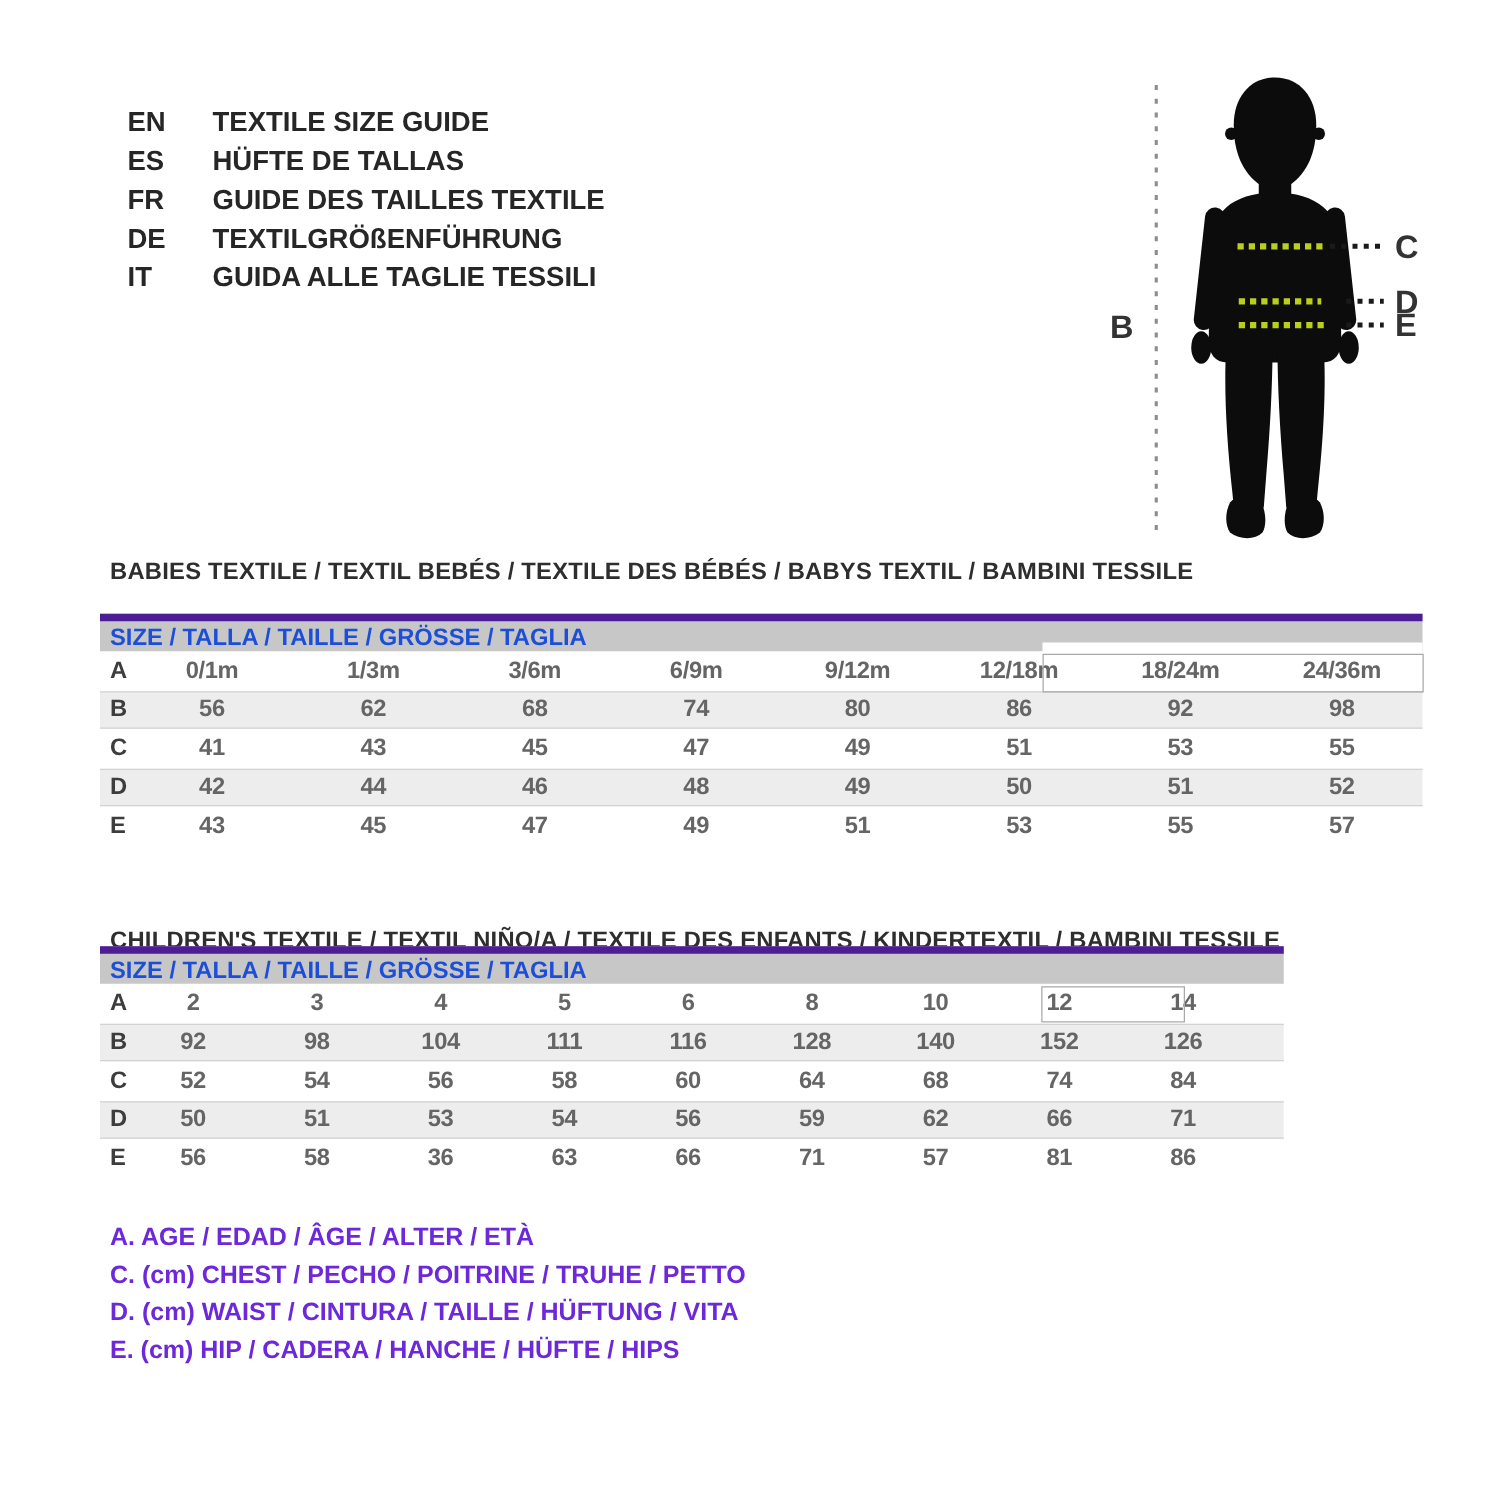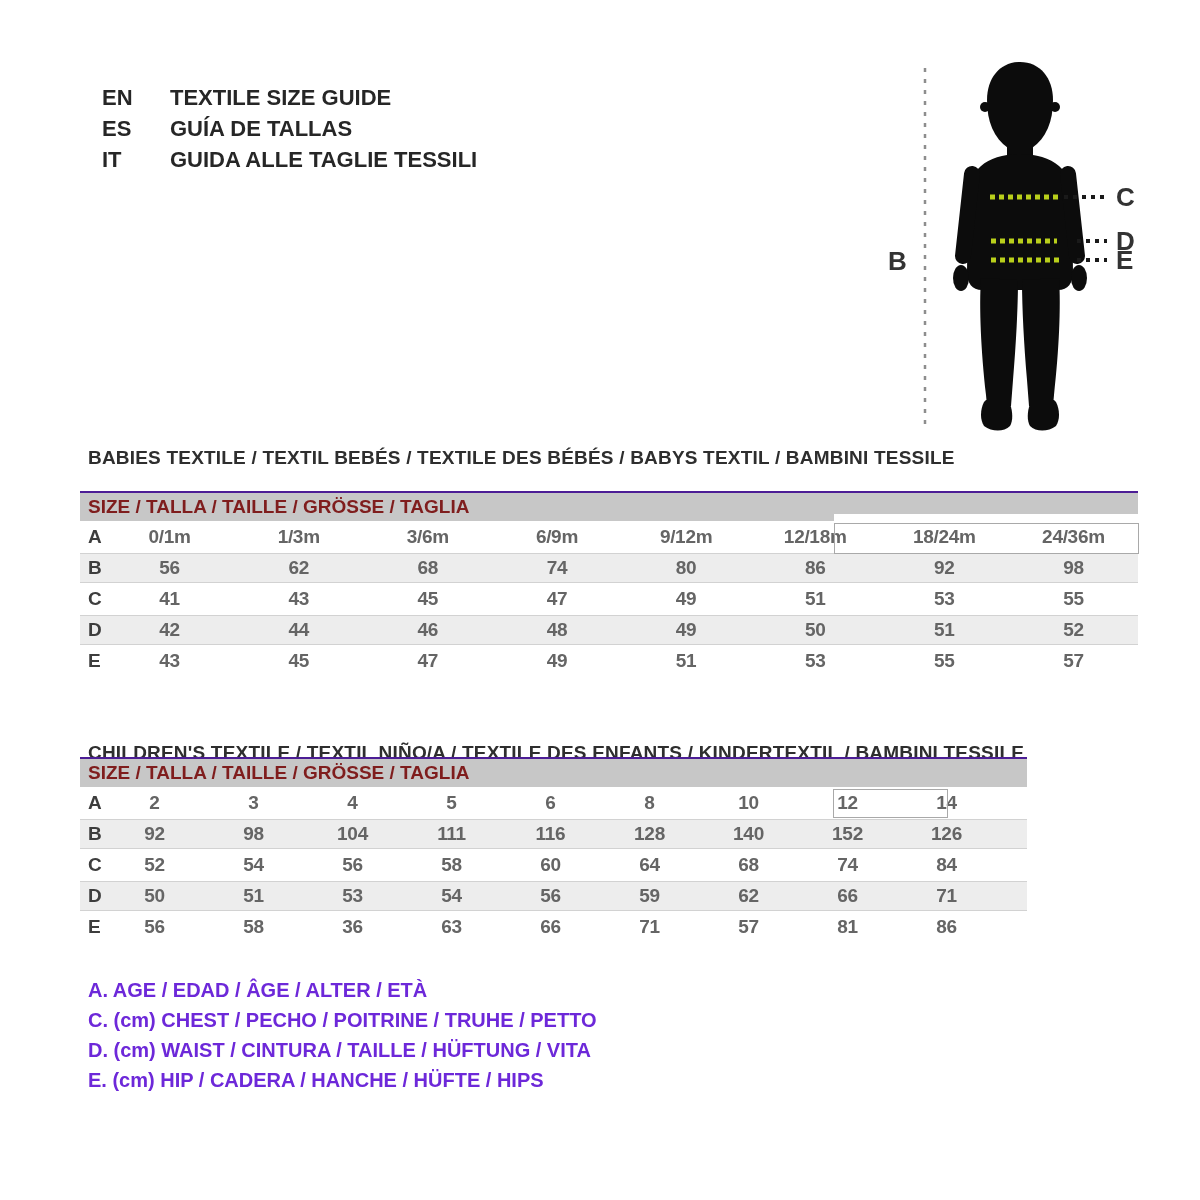--- a/index.html
+++ b/index.html
@@ -17,22 +17,22 @@
 
   
   .sec-title { position:absolute; left:88px; font-size:19px; font-weight:bold; color:#2e2e2e; letter-spacing:0.2px; white-space:nowrap; }
   .babies-title   { top:447px; }
   .children-title { top:742px; }
 
   
   .table { position:absolute; left:80px; }
   .babies   { top:491px; width:1058px; }
   .children { top:757px; width:947px; }
-  .thead { height:30px; line-height:28px; background:#c7c7c7; border-top:2px solid #4c1d95;
-           padding-left:8px; font-size:19px; font-weight:bold; color:#7f1d1d;
+  .thead { height:30px; line-height:28px; background:#c7c7c7; border-top:6px solid #4c1d95;
+           padding-left:8px; font-size:19px; font-weight:bold; color:#1d4ed8;
            box-sizing:border-box; margin-bottom:1px; }
   .tr { display:grid; height:30px; line-height:30px; margin-bottom:1px;
         position:relative; z-index:2; box-sizing:border-box; }
   .babies .tr   { grid-template-columns:25px repeat(8,1fr); }
   .children .tr { grid-template-columns:25px repeat(9,99px) 1fr; }
   .tr.alt { background:#ededed; border-top:1px solid #d2d2d2; border-bottom:1px solid #d2d2d2; line-height:28px; }
   .tl { font-size:19px; font-weight:bold; color:#3d3d3d; padding-left:8px; }
   .td { text-align:center; font-size:19px; font-weight:bold; color:#656565; letter-spacing:-0.3px; }
 
   
@@ -48,21 +48,27 @@
 </head>
 <body>
 
 <div class="canvas">
 
   <div class="lang-block">
     <div class="lang-row">
       <span class="lang-code">EN</span><span class="lang-label">TEXTILE SIZE GUIDE</span>
     </div>
     <div class="lang-row">
-      <span class="lang-code">ES</span><span class="lang-label">GUÍA DE TALLAS</span>
+      <span class="lang-code">ES</span><span class="lang-label">HÜFTE DE TALLAS</span>
+    </div>
+    <div class="lang-row">
+      <span class="lang-code">FR</span><span class="lang-label">GUIDE DES TAILLES TEXTILE</span>
+    </div>
+    <div class="lang-row">
+      <span class="lang-code">DE</span><span class="lang-label">TEXTILGRÖßENFÜHRUNG</span>
     </div>
     <div class="lang-row">
       <span class="lang-code">IT</span><span class="lang-label">GUIDA ALLE TAGLIE TESSILI</span>
     </div>
   </div>
 
   <svg class="figure" width="300" height="390" viewBox="0 0 300 390">
 
     <line x1="65" y1="18" x2="65" y2="380" stroke-width="2.5" stroke-dasharray="4 7" stroke="#8d8d8d"></line>
     <text x="28" y="220">B</text>

